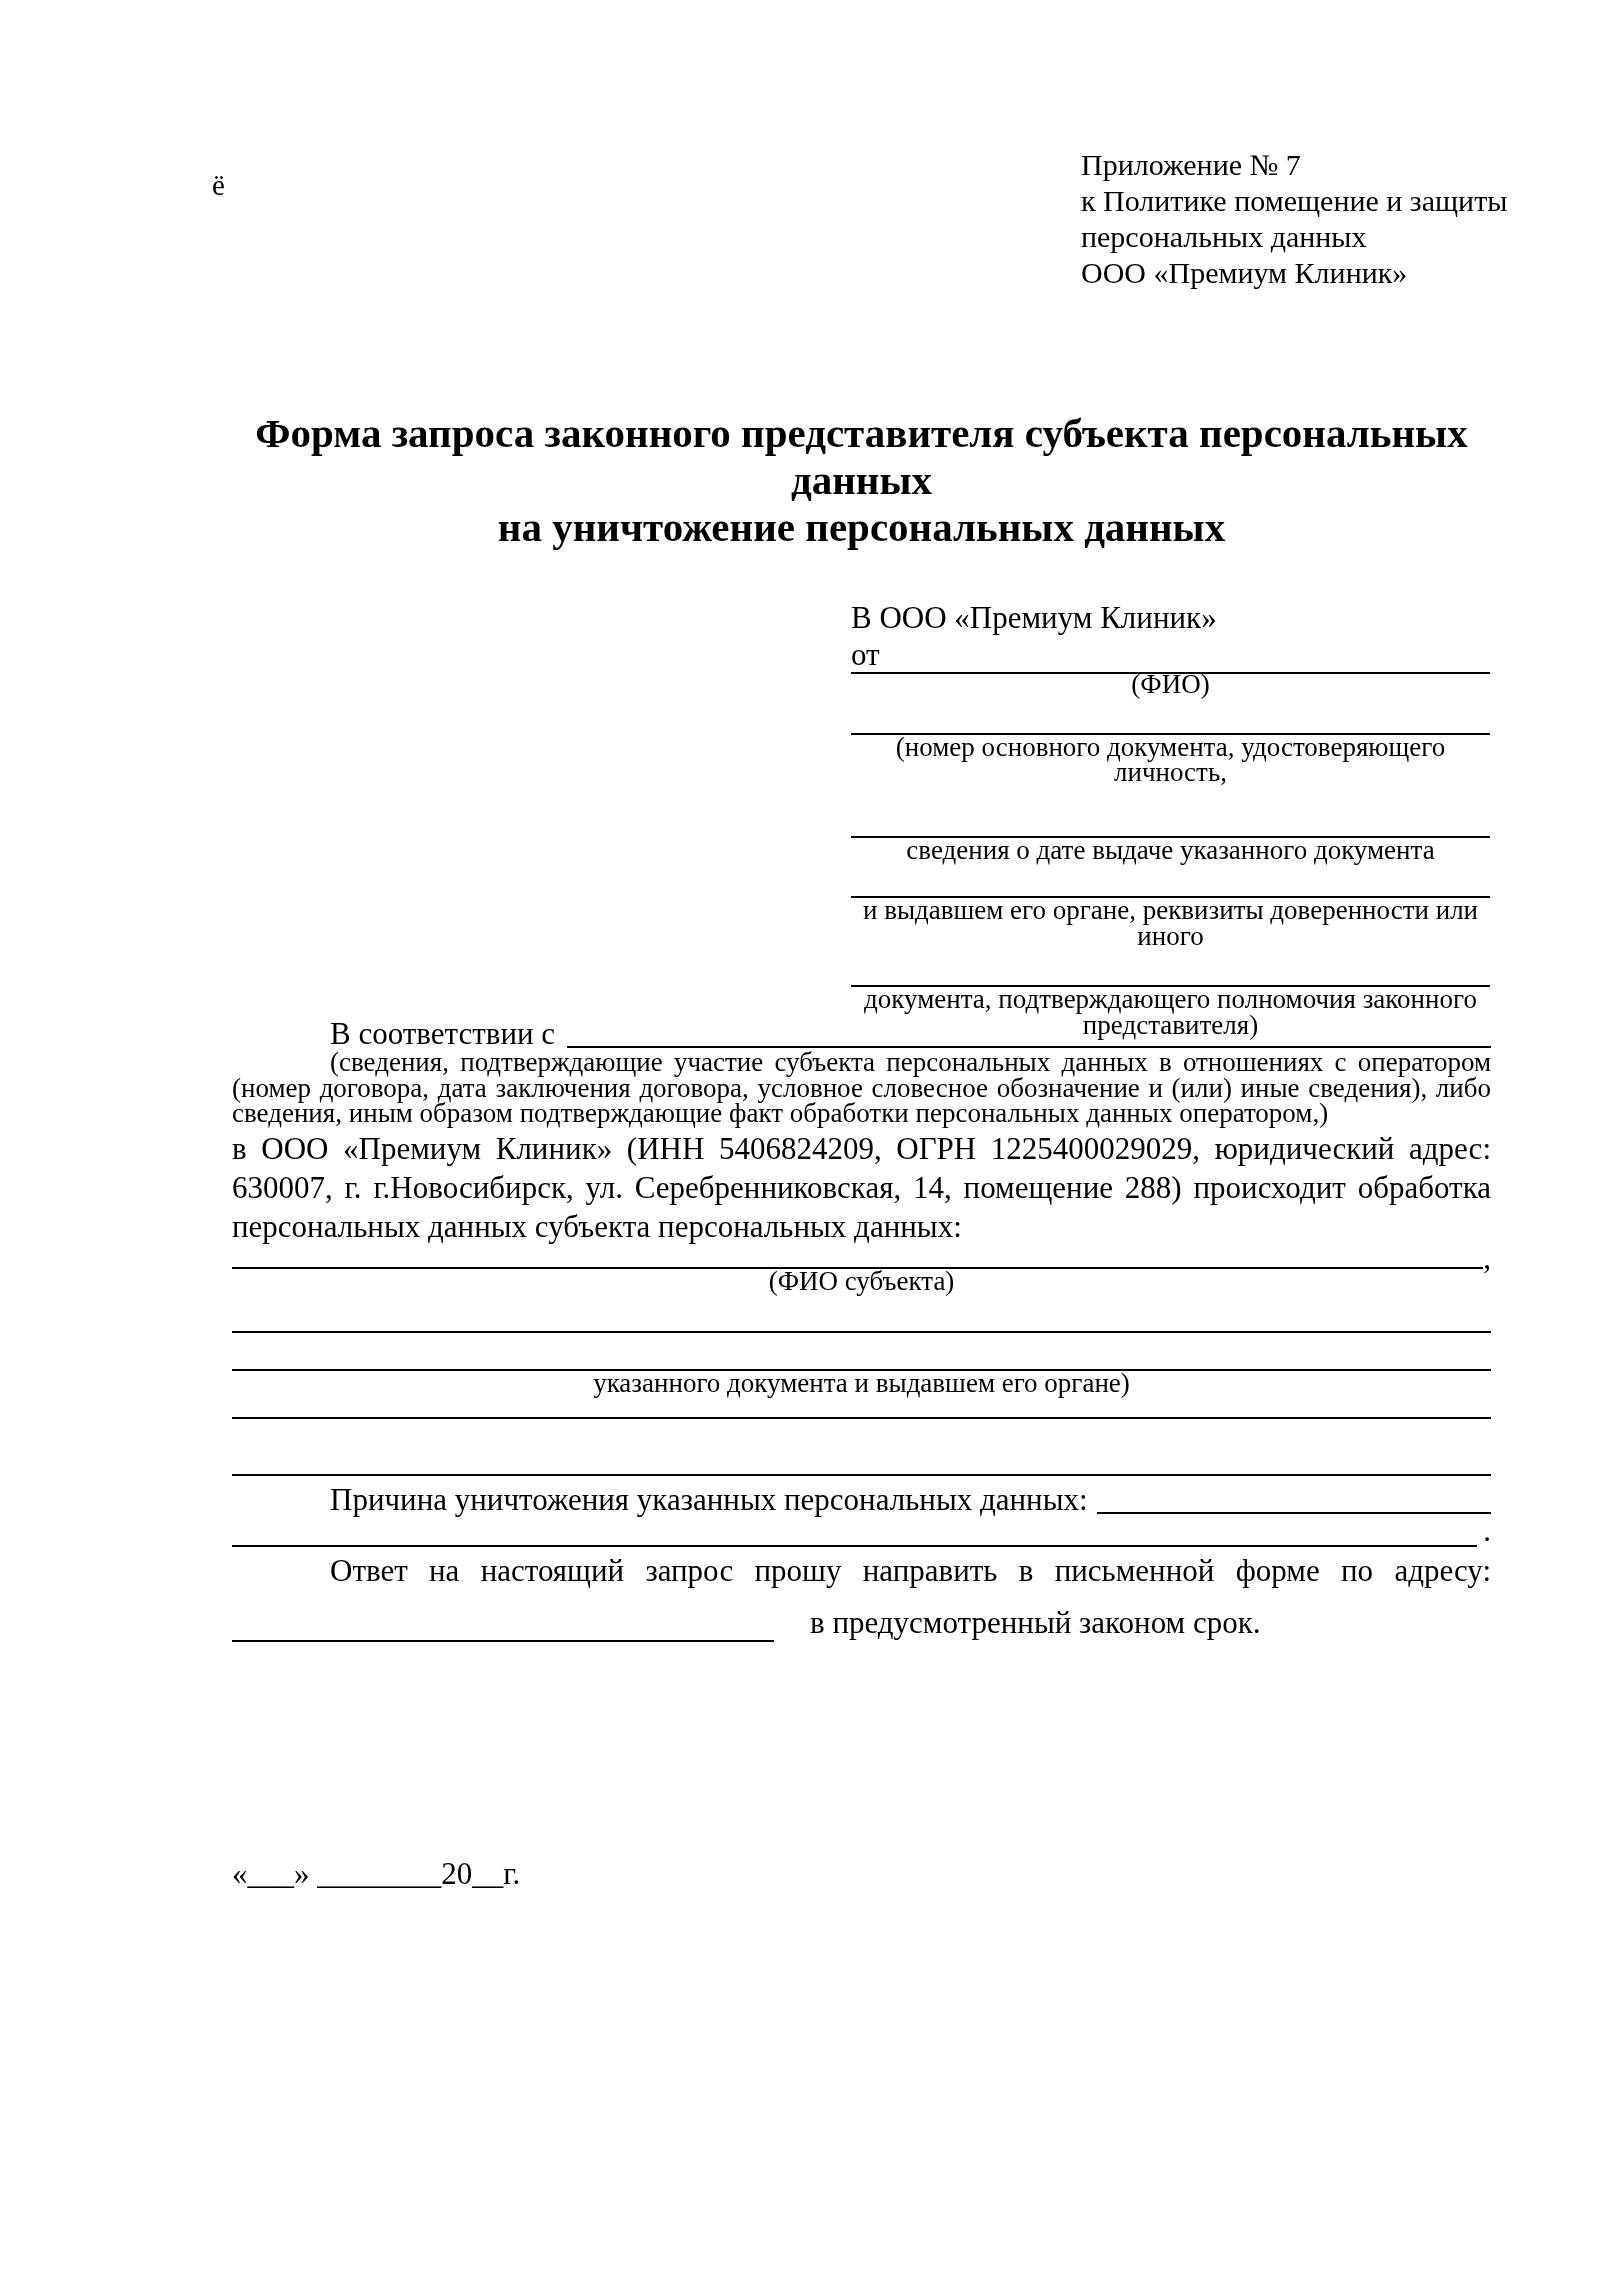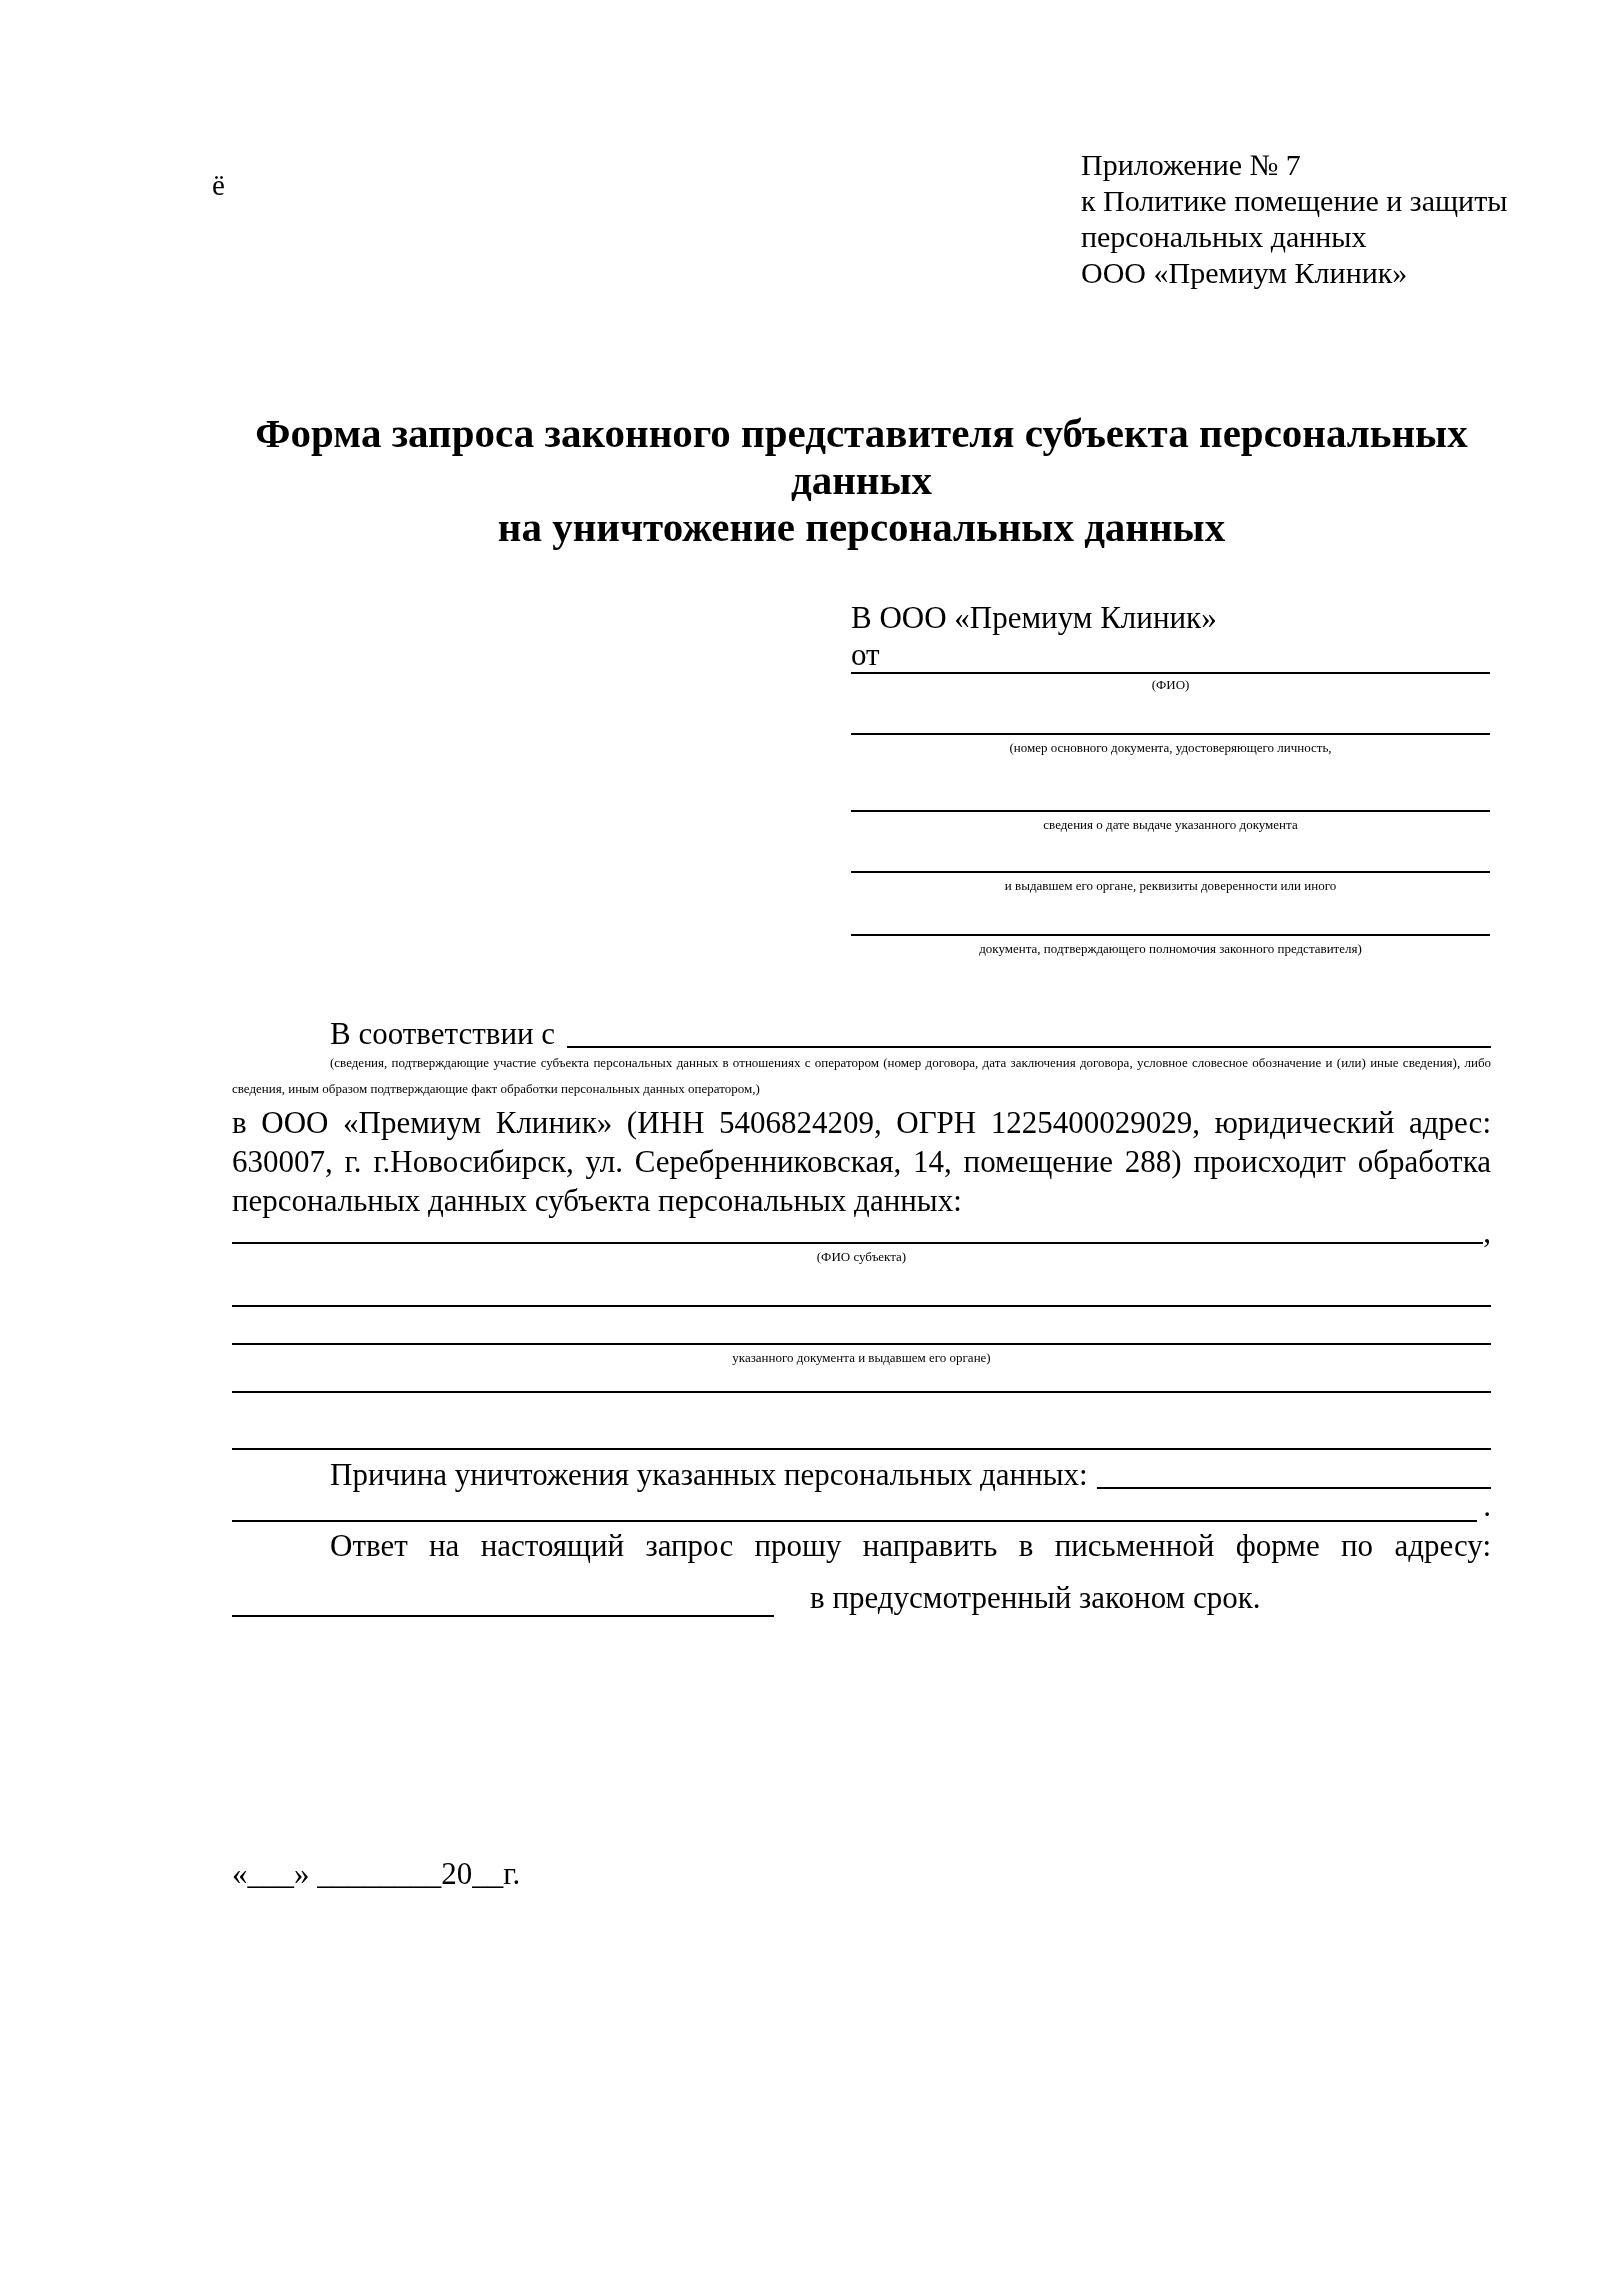--- a/index.html
+++ b/index.html
@@ -6,21 +6,21 @@
   .page{
     position:relative;
     width:1621px;height:2293px;
     margin:0 auto;
     background:#ffffff;
     color:#000;
     font-family:"Liberation Serif","DejaVu Serif",serif;
     overflow:hidden;
   }
   
-  .small{font-size:13px;line-height:25.5px;}
+  .small{font-size:27px;line-height:25.5px;}
   .body-text{font-size:31px;}
   .rule{border-bottom:2.9px solid #000;}
   .center{text-align:center;}
 
   
   .stray{position:absolute;left:212px;top:169px;font-size:29px;}
 
   
   .header-note{position:absolute;left:1081px;top:147px;font-size:30px;line-height:36px;}
 

